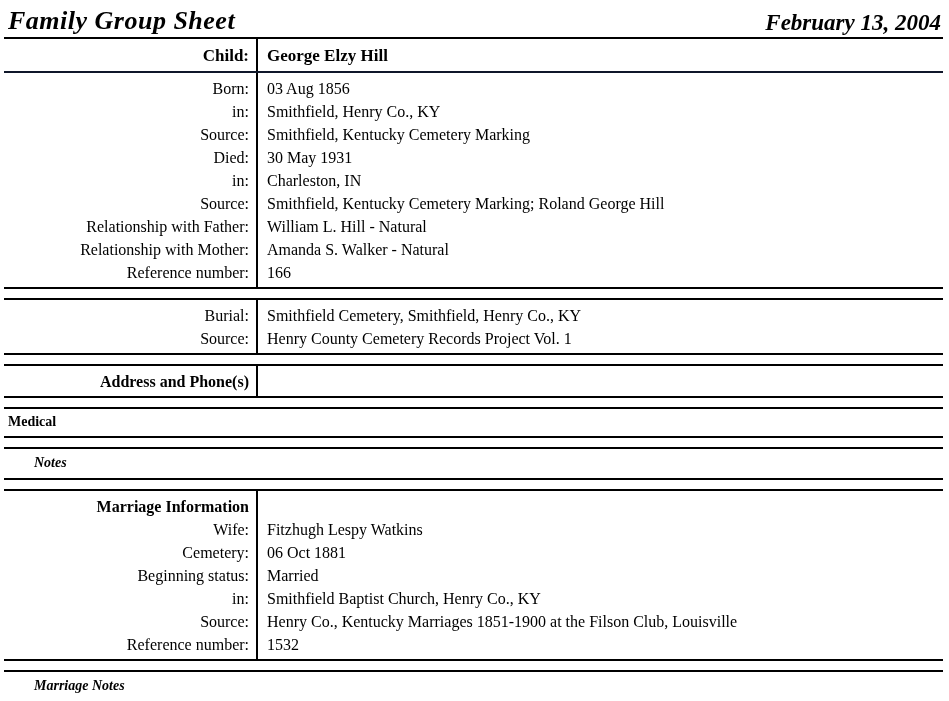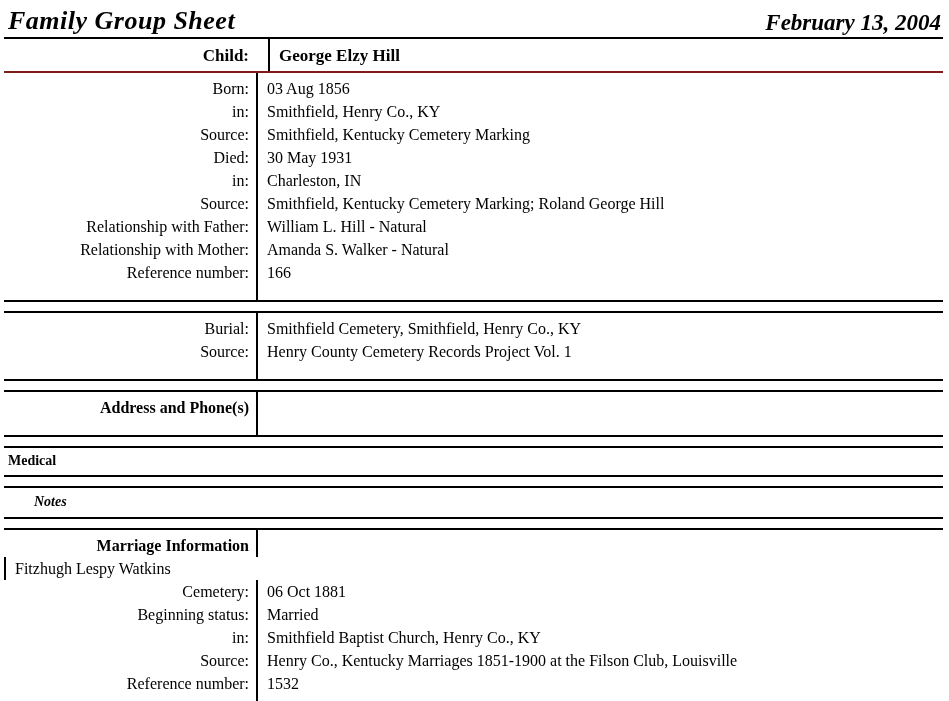--- a/index.html
+++ b/index.html
@@ -18,24 +18,24 @@
   .title{font-size:26px;font-weight:bold;font-style:italic;letter-spacing:.5px;margin-top:22px;}
   .date{font-size:23px;font-weight:bold;font-style:italic;}
 
   
   .tbl{border-top:2px solid #000;border-bottom:2px solid #000;margin-bottom:9px;}
   .grid{display:grid;grid-template-columns:252px 1fr;}
   .lbl{text-align:right;padding-right:7px;font-size:16px;line-height:23px;}
   .val{border-left:2px solid #000;padding-left:9px;font-size:16px;line-height:23px;}
   .bold{font-weight:bold;}
   .row-child>div{padding-top:6px;padding-bottom:5px;}
-  .row-child{border-bottom:2px solid #7f1d1d;gap:12px;}
+  .row-child{border-bottom:2px solid #0f172a;}
   .row-child .lbl,.row-child .val{font-size:17px;line-height:21px;}
   .pad-top>div{padding-top:4px;}
-  .pad-bot>div{padding-bottom:16px;}
+  .pad-bot>div{padding-bottom:3px;}
 
   
   .band{padding:3px 4px 5px;font-size:14px;font-weight:bold;line-height:21px;}
   .band.italic{font-style:italic;margin-left:26px;}
   .band-sm{padding-top:2px;padding-bottom:4px;}
 </style>
 </head>
 <body>
 
 <div class="page">
@@ -113,20 +113,21 @@
   <div class="tbl">
     <div class="band italic">Notes</div>
   </div>
 
   <div class="tbl">
     <div class="grid pad-top">
       <div class="lbl bold">Marriage Information</div>
       <div class="val"></div>
     </div>
     <div class="grid">
+      <div class="lbl">Wife:</div>
       <div class="val">Fitzhugh Lespy Watkins</div>
     </div>
     <div class="grid">
       <div class="lbl">Cemetery:</div>
       <div class="val">06 Oct 1881</div>
     </div>
     <div class="grid">
       <div class="lbl">Beginning status:</div>
       <div class="val">Married</div>
     </div>

